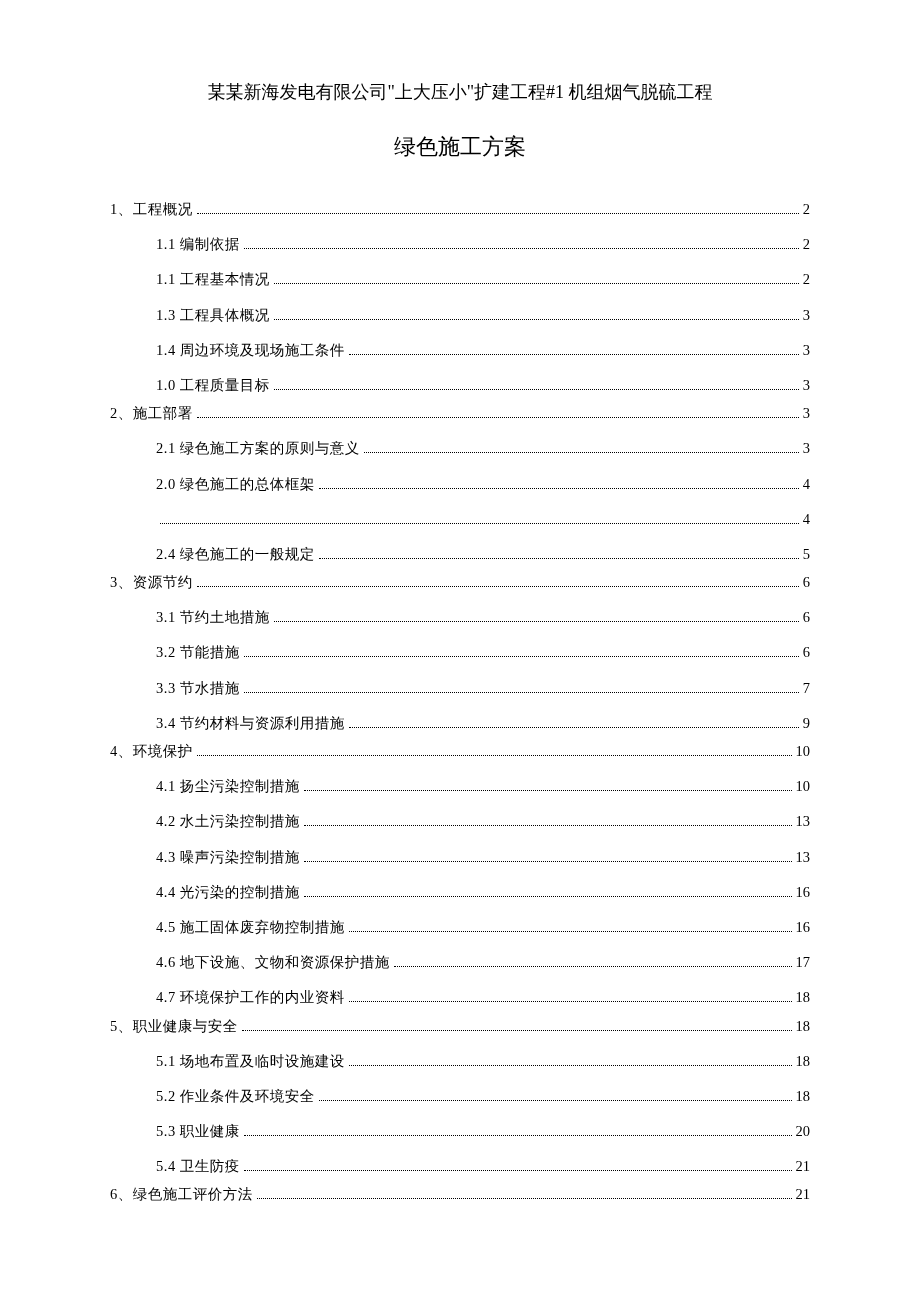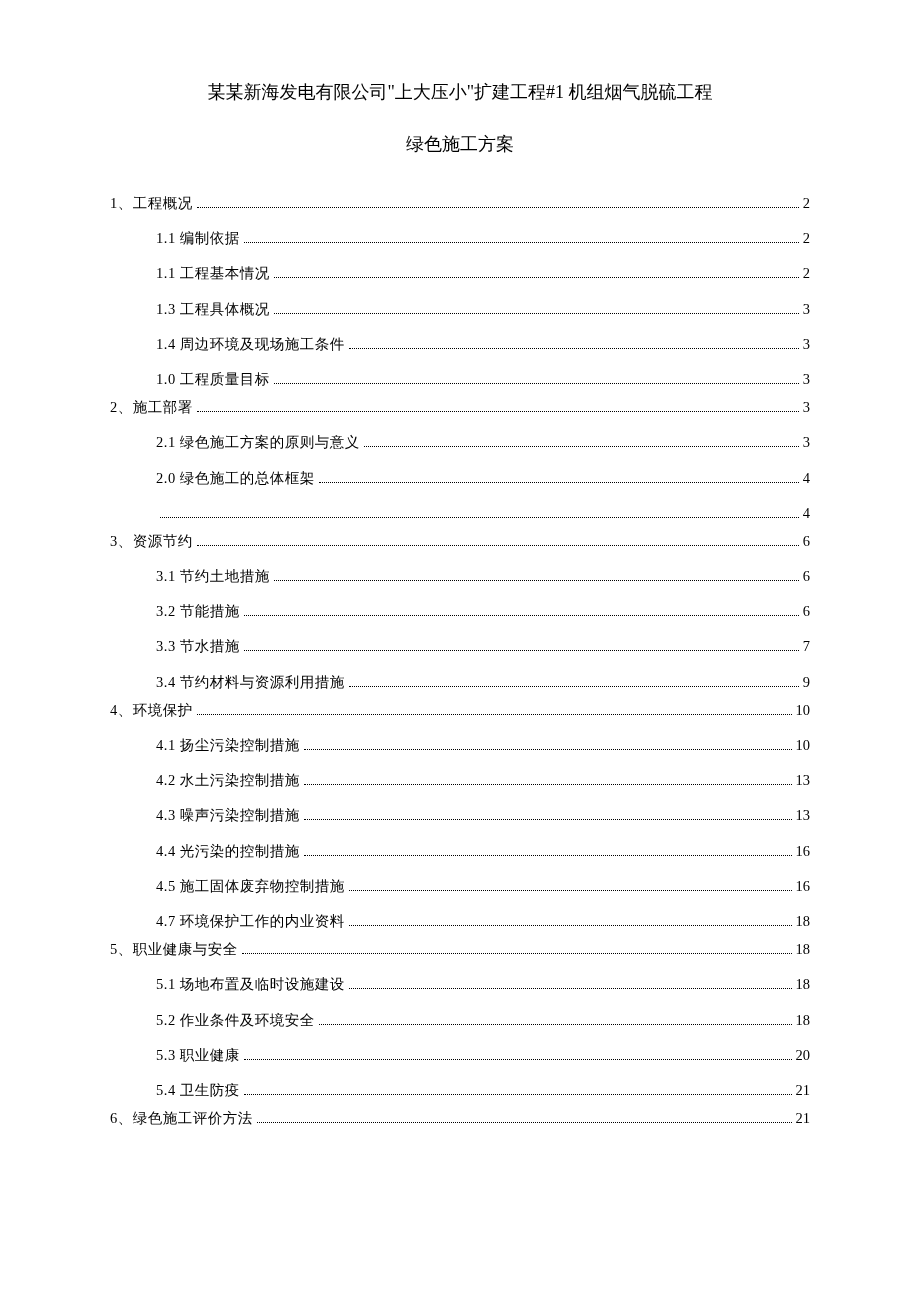--- a/index.html
+++ b/index.html
@@ -16,21 +16,21 @@
       color: #000;
     }
     .title-line {
       text-align: center;
       font-size: 18px;
       margin-bottom: 28px;
       font-weight: normal;
     }
     .subtitle-line {
       text-align: center;
-      font-size: 18px;
+      font-size: 22px;
       margin-bottom: 36px;
       font-weight: normal;
     }
     .toc {
       font-size: 14.5px;
     }
     .toc-row {
       display: flex;
       align-items: baseline;
       margin-bottom: 3px;
@@ -107,20 +107,25 @@
     </div>
     <div class="toc-row level-2">
       <span class="toc-label">2.0 绿色施工的总体框架</span>
       <span class="toc-dots"></span>
       <span class="toc-page">4</span>
     </div>
     <div class="toc-row level-2">
       <span class="toc-dots"></span>
       <span class="toc-page">4</span>
     </div>
+    <div class="toc-row level-2">
+      <span class="toc-label">2.4 绿色施工的一般规定</span>
+      <span class="toc-dots"></span>
+      <span class="toc-page">5</span>
+    </div>
     <div class="toc-row level-1">
       <span class="toc-label">3、资源节约</span>
       <span class="toc-dots"></span>
       <span class="toc-page">6</span>
     </div>
     <div class="toc-row level-2">
       <span class="toc-label">3.1 节约土地措施</span>
       <span class="toc-dots"></span>
       <span class="toc-page">6</span>
     </div>
@@ -161,20 +166,25 @@
     </div>
     <div class="toc-row level-2">
       <span class="toc-label">4.4 光污染的控制措施</span>
       <span class="toc-dots"></span>
       <span class="toc-page">16</span>
     </div>
     <div class="toc-row level-2">
       <span class="toc-label">4.5 施工固体废弃物控制措施</span>
       <span class="toc-dots"></span>
       <span class="toc-page">16</span>
+    </div>
+    <div class="toc-row level-2">
+      <span class="toc-label">4.6 地下设施、文物和资源保护措施</span>
+      <span class="toc-dots"></span>
+      <span class="toc-page">17</span>
     </div>
     <div class="toc-row level-2">
       <span class="toc-label">4.7 环境保护工作的内业资料</span>
       <span class="toc-dots"></span>
       <span class="toc-page">18</span>
     </div>
     <div class="toc-row level-1">
       <span class="toc-label">5、职业健康与安全</span>
       <span class="toc-dots"></span>
       <span class="toc-page">18</span>

